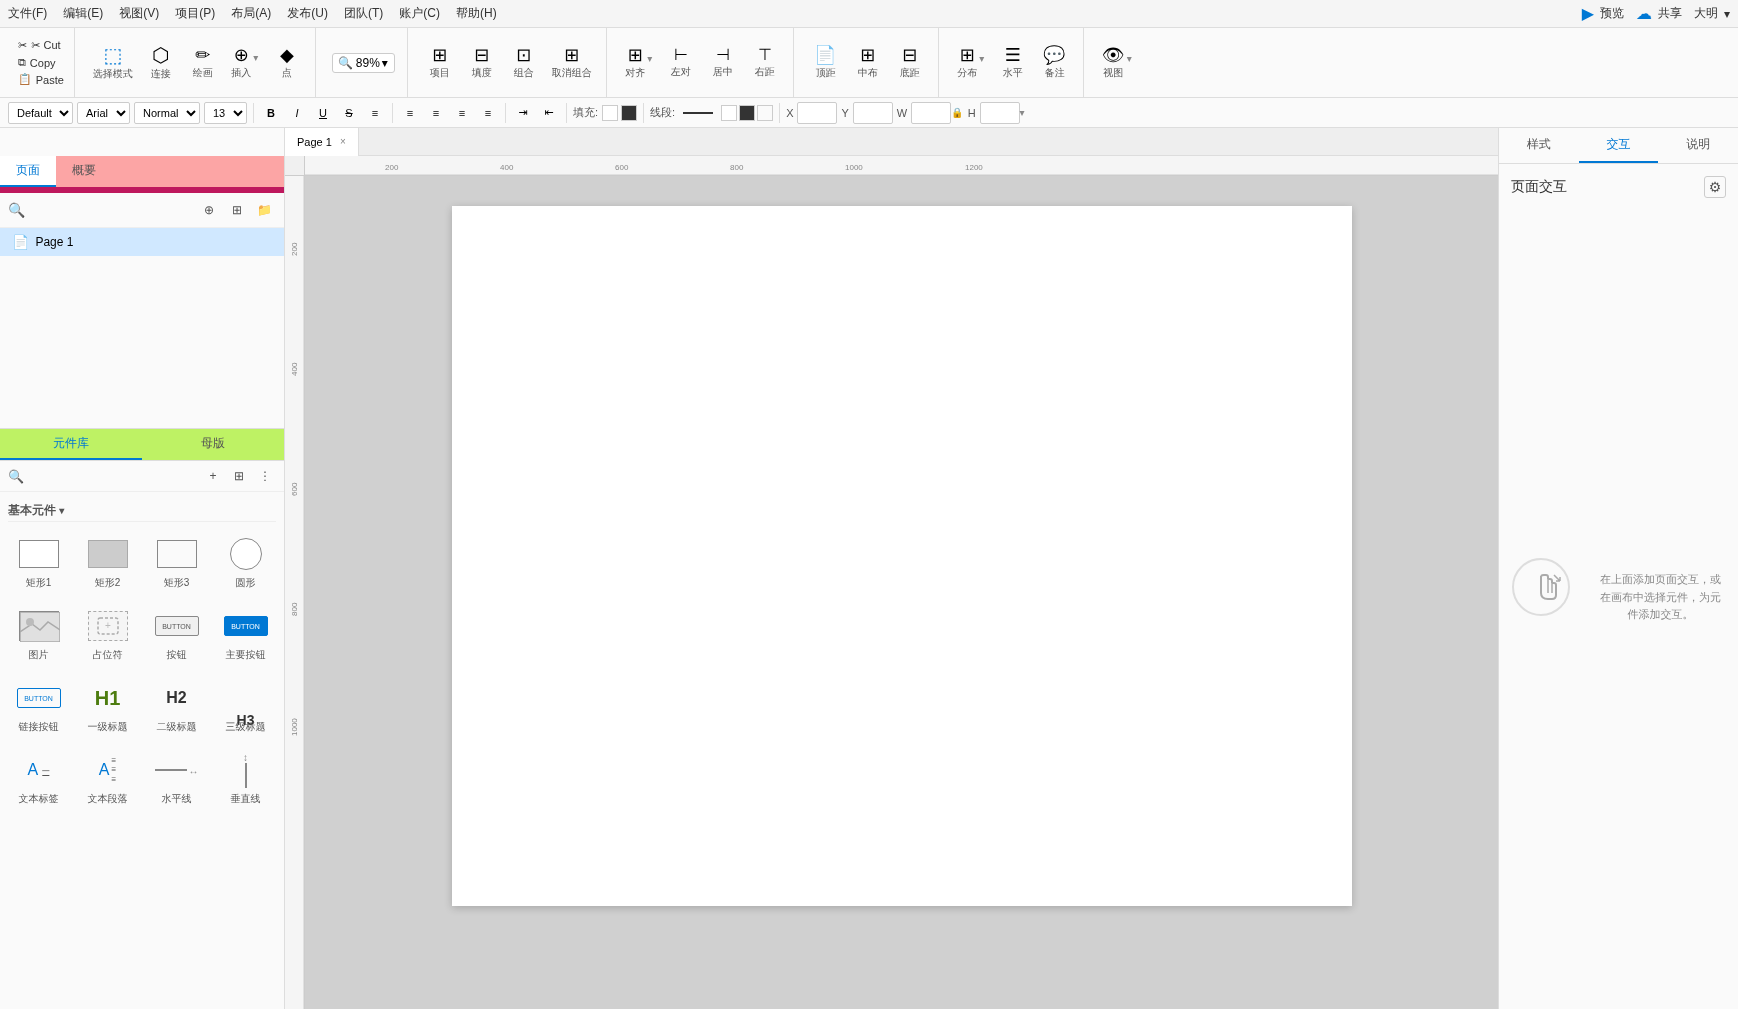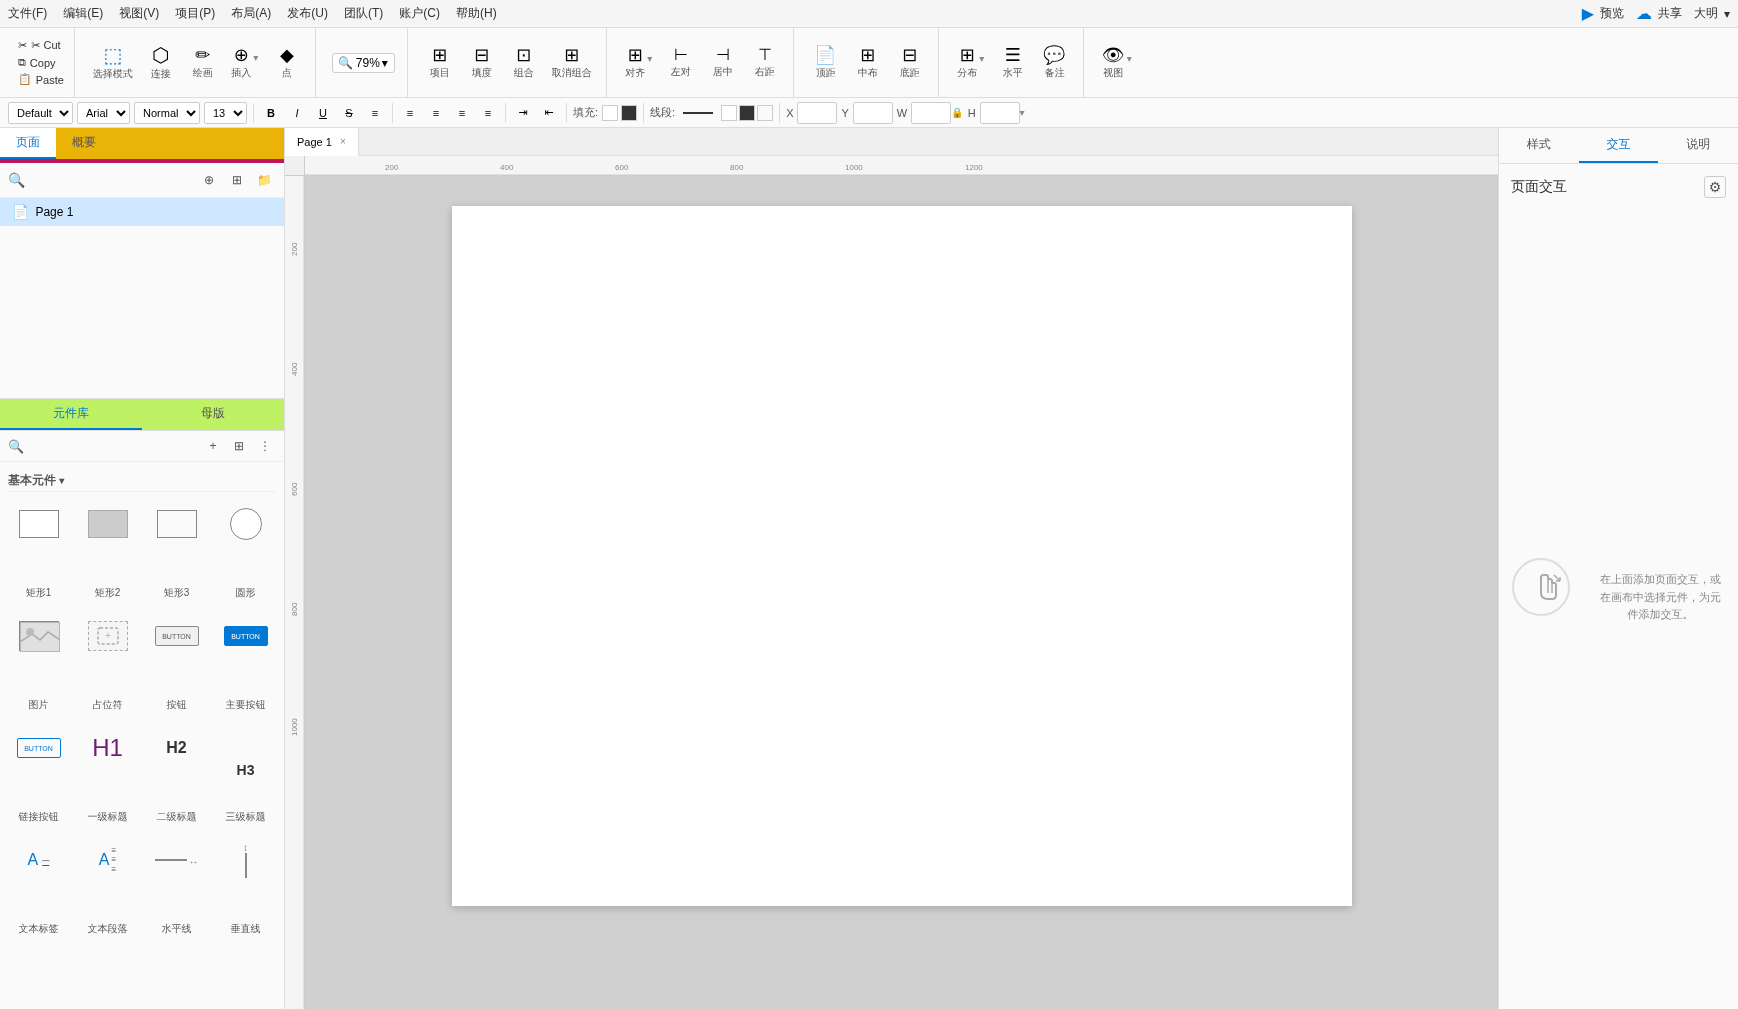--- a/index.html
+++ b/index.html
@@ -110,22 +110,23 @@
       width: 285px;
       background: #fafafa;
       border-right: 1px solid #ddd;
       display: flex;
       flex-direction: column;
     }
 
     
     .panel-tabs {
       display: flex;
-      border-bottom: 4px solid #be185d;
-      background: #eab308;
+      border-bottom: 6px solid #be185d;
+      background: #fca5a5;
+      margin-top: 28px;
     }
     .panel-tab {
       padding: 6px 16px;
       cursor: pointer;
       font-size: 12px;
       color: #555;
       border-bottom: 2px solid transparent;
     }
     .panel-tab.active {
       color: #0078d4;
@@ -221,21 +222,20 @@
       gap: 8px;
       margin-bottom: 12px;
     }
     .component-item {
       display: flex;
       flex-direction: column;
       align-items: center;
       cursor: pointer;
       padding: 4px;
       border-radius: 4px;
-      gap: 40px;
     }
     .component-item .comp-preview {
       width: 52px;
       height: 40px;
       display: flex;
       align-items: center;
       justify-content: center;
       margin-bottom: 2px;
     }
     .component-item .comp-label {
@@ -457,21 +457,21 @@
     }
     .link-btn-shape {
       border: 1px solid #0078d4;
       background: transparent;
       font-size: 7px;
       display: flex;
       align-items: center;
       justify-content: center;
       color: #0078d4;
     }
-    .h1-shape { font-size: 24px; font-weight: normal; color: #701a75; }
+    .h1-shape { font-size: 20px; font-weight: bold; color: #4d7c0f; }
     .h2-shape { font-size: 16px; font-weight: bold; color: #333; }
     .h3-shape { font-size: 14px; font-weight: bold; color: #333; margin-top: 44px; }
     .hline-shape { width: 90%; height: 0; border-top: 2px solid #888; }
     .vline-shape { width: 0; height: 80%; border-left: 2px solid #888; }
   </style>
 </head>
 <body>
 
 <div class="menu-bar">
   <span>文件(F)</span>
@@ -538,21 +538,21 @@
     </div>
     <div class="toolbar-group">
       <div class="icon" style="font-size:18px;">◆</div>
       <div class="label">点</div>
     </div>
   </div>
 
   <div style="padding:0 12px;border-right:1px solid #ddd;height:100%;display:flex;align-items:center;">
     <div class="zoom-control">
       <span style="font-size:12px;">🔍</span>
-      <span>79%</span>
+      <span>89%</span>
       <span>▾</span>
     </div>
   </div>
 
   <div style="display:flex;align-items:center;gap:2px;padding:0 8px;border-right:1px solid #ddd;height:100%;">
     <div class="toolbar-group">
       <div class="icon" style="font-size:18px;">⊞</div>
       <div class="label">项目</div>
     </div>
     <div class="toolbar-group">

